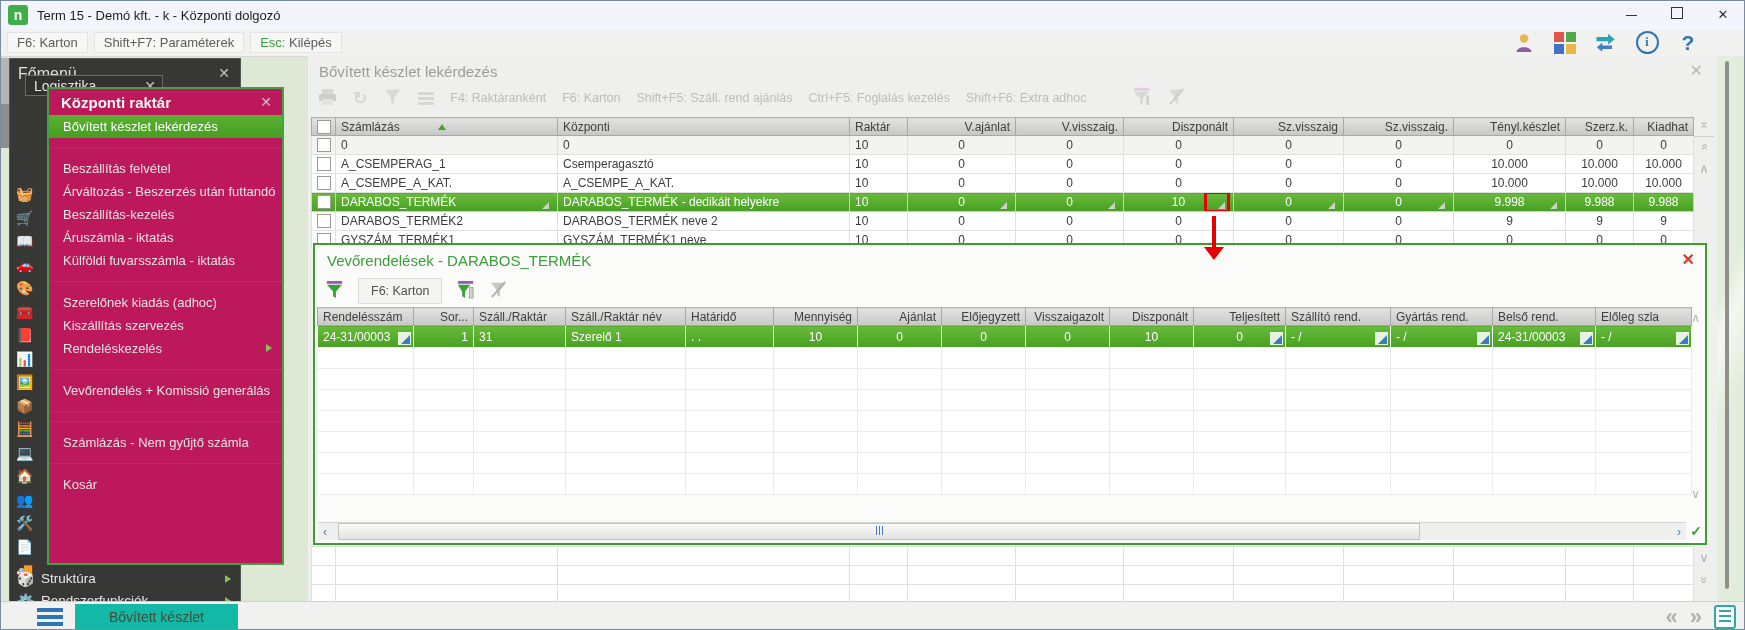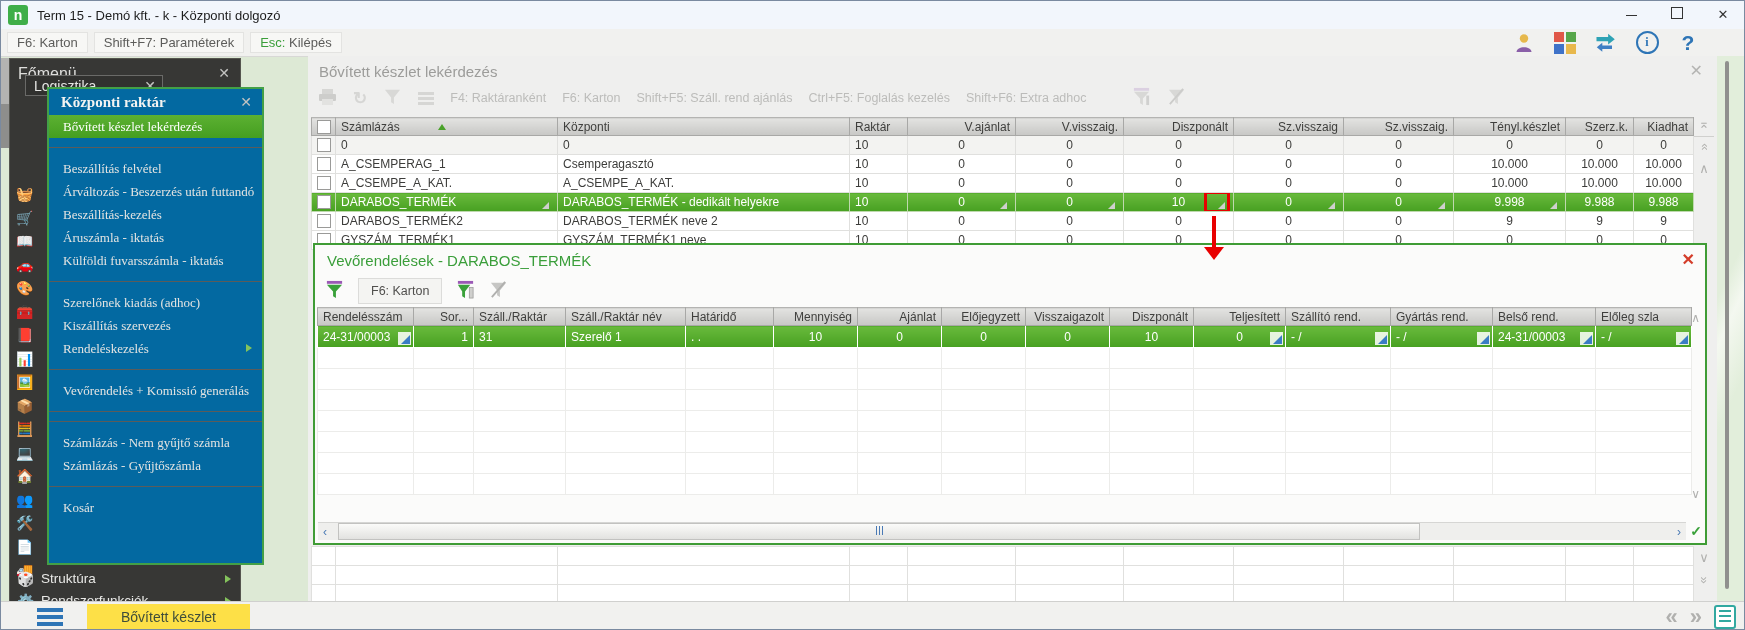--- a/index.html
+++ b/index.html
@@ -64,22 +64,22 @@
   #fomenu{left:8px;top:57px;width:232px;height:555px;background:#373735;border:1px solid #55554f;box-sizing:border-box;}
   #fomenu-title{position:absolute;left:8px;top:6px;font-size:16px;color:#dededc;}
   .mx{color:#c4c4c2;font-size:14px;cursor:default;}
   #fomenu .mx{position:absolute;right:10px;top:6px;}
   #logibar{left:24px;top:74px;width:138px;height:21px;background:#31312f;border:1px solid #6a6a68;
            box-sizing:border-box;display:flex;align-items:center;}
   #logibar span.t{font-size:14px;color:#e6e6e4;margin-left:8px;}
   #logibar .mx{margin-left:auto;margin-right:6px;}
   #iconstrip{left:12px;top:182px;width:24px;display:flex;flex-direction:column;}
   #iconstrip span{font-size:14px;height:23.5px;line-height:23px;text-align:center;filter:saturate(1.1);}
-  #raktarpanel{left:46px;top:86px;width:217px;height:478px;background:#0369a1;border:2px solid #43a047;
-               box-sizing:border-box;font-family:Liberation Serif, serif;}
+  #raktarpanel{left:46px;top:86px;width:237px;height:478px;background:#be185d;border:2px solid #43a047;
+               box-sizing:border-box;}
   #rp-head{height:26px;display:flex;align-items:center;}
   #rp-title{font-size:15px;font-weight:bold;color:#f4f4f2;margin-left:12px;}
   #rp-head .mx{margin-left:auto;margin-right:10px;}
   .mitem{height:23px;line-height:23px;font-size:13px;color:#e4e4e2;padding-left:14px;position:relative;
          white-space:nowrap;overflow:hidden;}
   .mitem.sel{background:linear-gradient(#5cb132,#459e20);color:#fff;}
   .msep{border-top:1px solid #5c5c5a;margin:9px 0;}
   .subarrow{position:absolute;right:10px;top:7px;width:0;height:0;border-top:4.5px solid transparent;
             border-bottom:4.5px solid transparent;border-left:6px solid #84c35c;}
   .sbot{left:10px;width:228px;height:21px;display:flex;align-items:center;color:#e8e8e6;font-size:13.5px;}
@@ -104,21 +104,21 @@
           border:1px solid #c2c2c0;position:relative;}
   #hthumb i{position:absolute;left:50%;top:2px;width:1px;height:9px;background:#4a7ab5;}
   .hsbtn{color:#4a7ab5;font-size:12px;padding:0 5px;}
   #pp-check{position:absolute;right:3px;bottom:4px;color:#3aa13a;font-size:14px;font-weight:bold;}
   
   #rstrip{left:1716px;top:55px;width:29px;height:545px;
           background:linear-gradient(115deg,#e2eedb 40%,#f4f8f0 48%,#e2eedb 62%);}
   #vscroll{left:1724px;top:60px;width:4px;height:528px;background:#90908e;border-radius:2px;}
   #bottombar{left:0;top:600px;width:1745px;height:30px;background:#f1f1ef;border-top:1px solid #d0d0ce;
              display:flex;align-items:center;}
-  #btab{height:26px;line-height:26px;padding:0 34px;background:#fde047;color:#3f4d3a;font-size:14px;margin-left:24px;}
+  #btab{height:26px;line-height:26px;padding:0 34px;background:#14b8a6;color:#3f4d3a;font-size:14px;margin-left:12px;}
   #bnav{margin-left:auto;display:flex;align-items:center;gap:12px;margin-right:10px;color:#b0b0ae;
         font-size:22px;font-weight:bold;}
   #bdoc{width:18px;height:20px;border:2px solid #31a8a0;border-radius:3px;background:#fff;position:relative;}
   #bdoc i{position:absolute;left:3px;right:3px;height:2px;background:#31a8a0;}
   
   .redbox{position:absolute;right:3px;top:-2px;width:20px;height:16px;border:3px solid #e80000;background:transparent;}
   #redline{left:1211px;top:215px;width:4px;height:31px;background:#e80000;z-index:60;}
   #redhead{left:1203px;top:246px;width:0;height:0;border-left:10px solid transparent;
            border-right:10px solid transparent;border-top:13px solid #e80000;z-index:60;}
   
@@ -453,21 +453,20 @@
     <div class="mitem">Külföldi fuvarsszámla  - iktatás</div>
     <div class="msep"></div>
     <div class="mitem">Szerelőnek kiadás (adhoc)</div>
     <div class="mitem">Kiszállítás szervezés</div>
     <div class="mitem"><span>Rendeléskezelés</span><span class="subarrow"></span></div>
     <div class="msep"></div>
     <div class="mitem">Vevőrendelés + Komissió generálás</div>
     <div class="msep"></div>
     <div class="msep"></div>
     <div class="mitem">Számlázás - Nem gyűjtő számla</div>
-    <div class="mitem">Számlázás - Gyűjtőszámla</div>
     <div class="msep"></div>
     <div class="mitem">Kosár</div>
   </div>
 
   <div class="sbot abs" style="top:567px;">
     <span class="ic">🎲</span>
     <span>Struktúra</span>
     <span class="subarrow"></span>
   </div>
   <div class="sbot abs" style="top:589px;">

